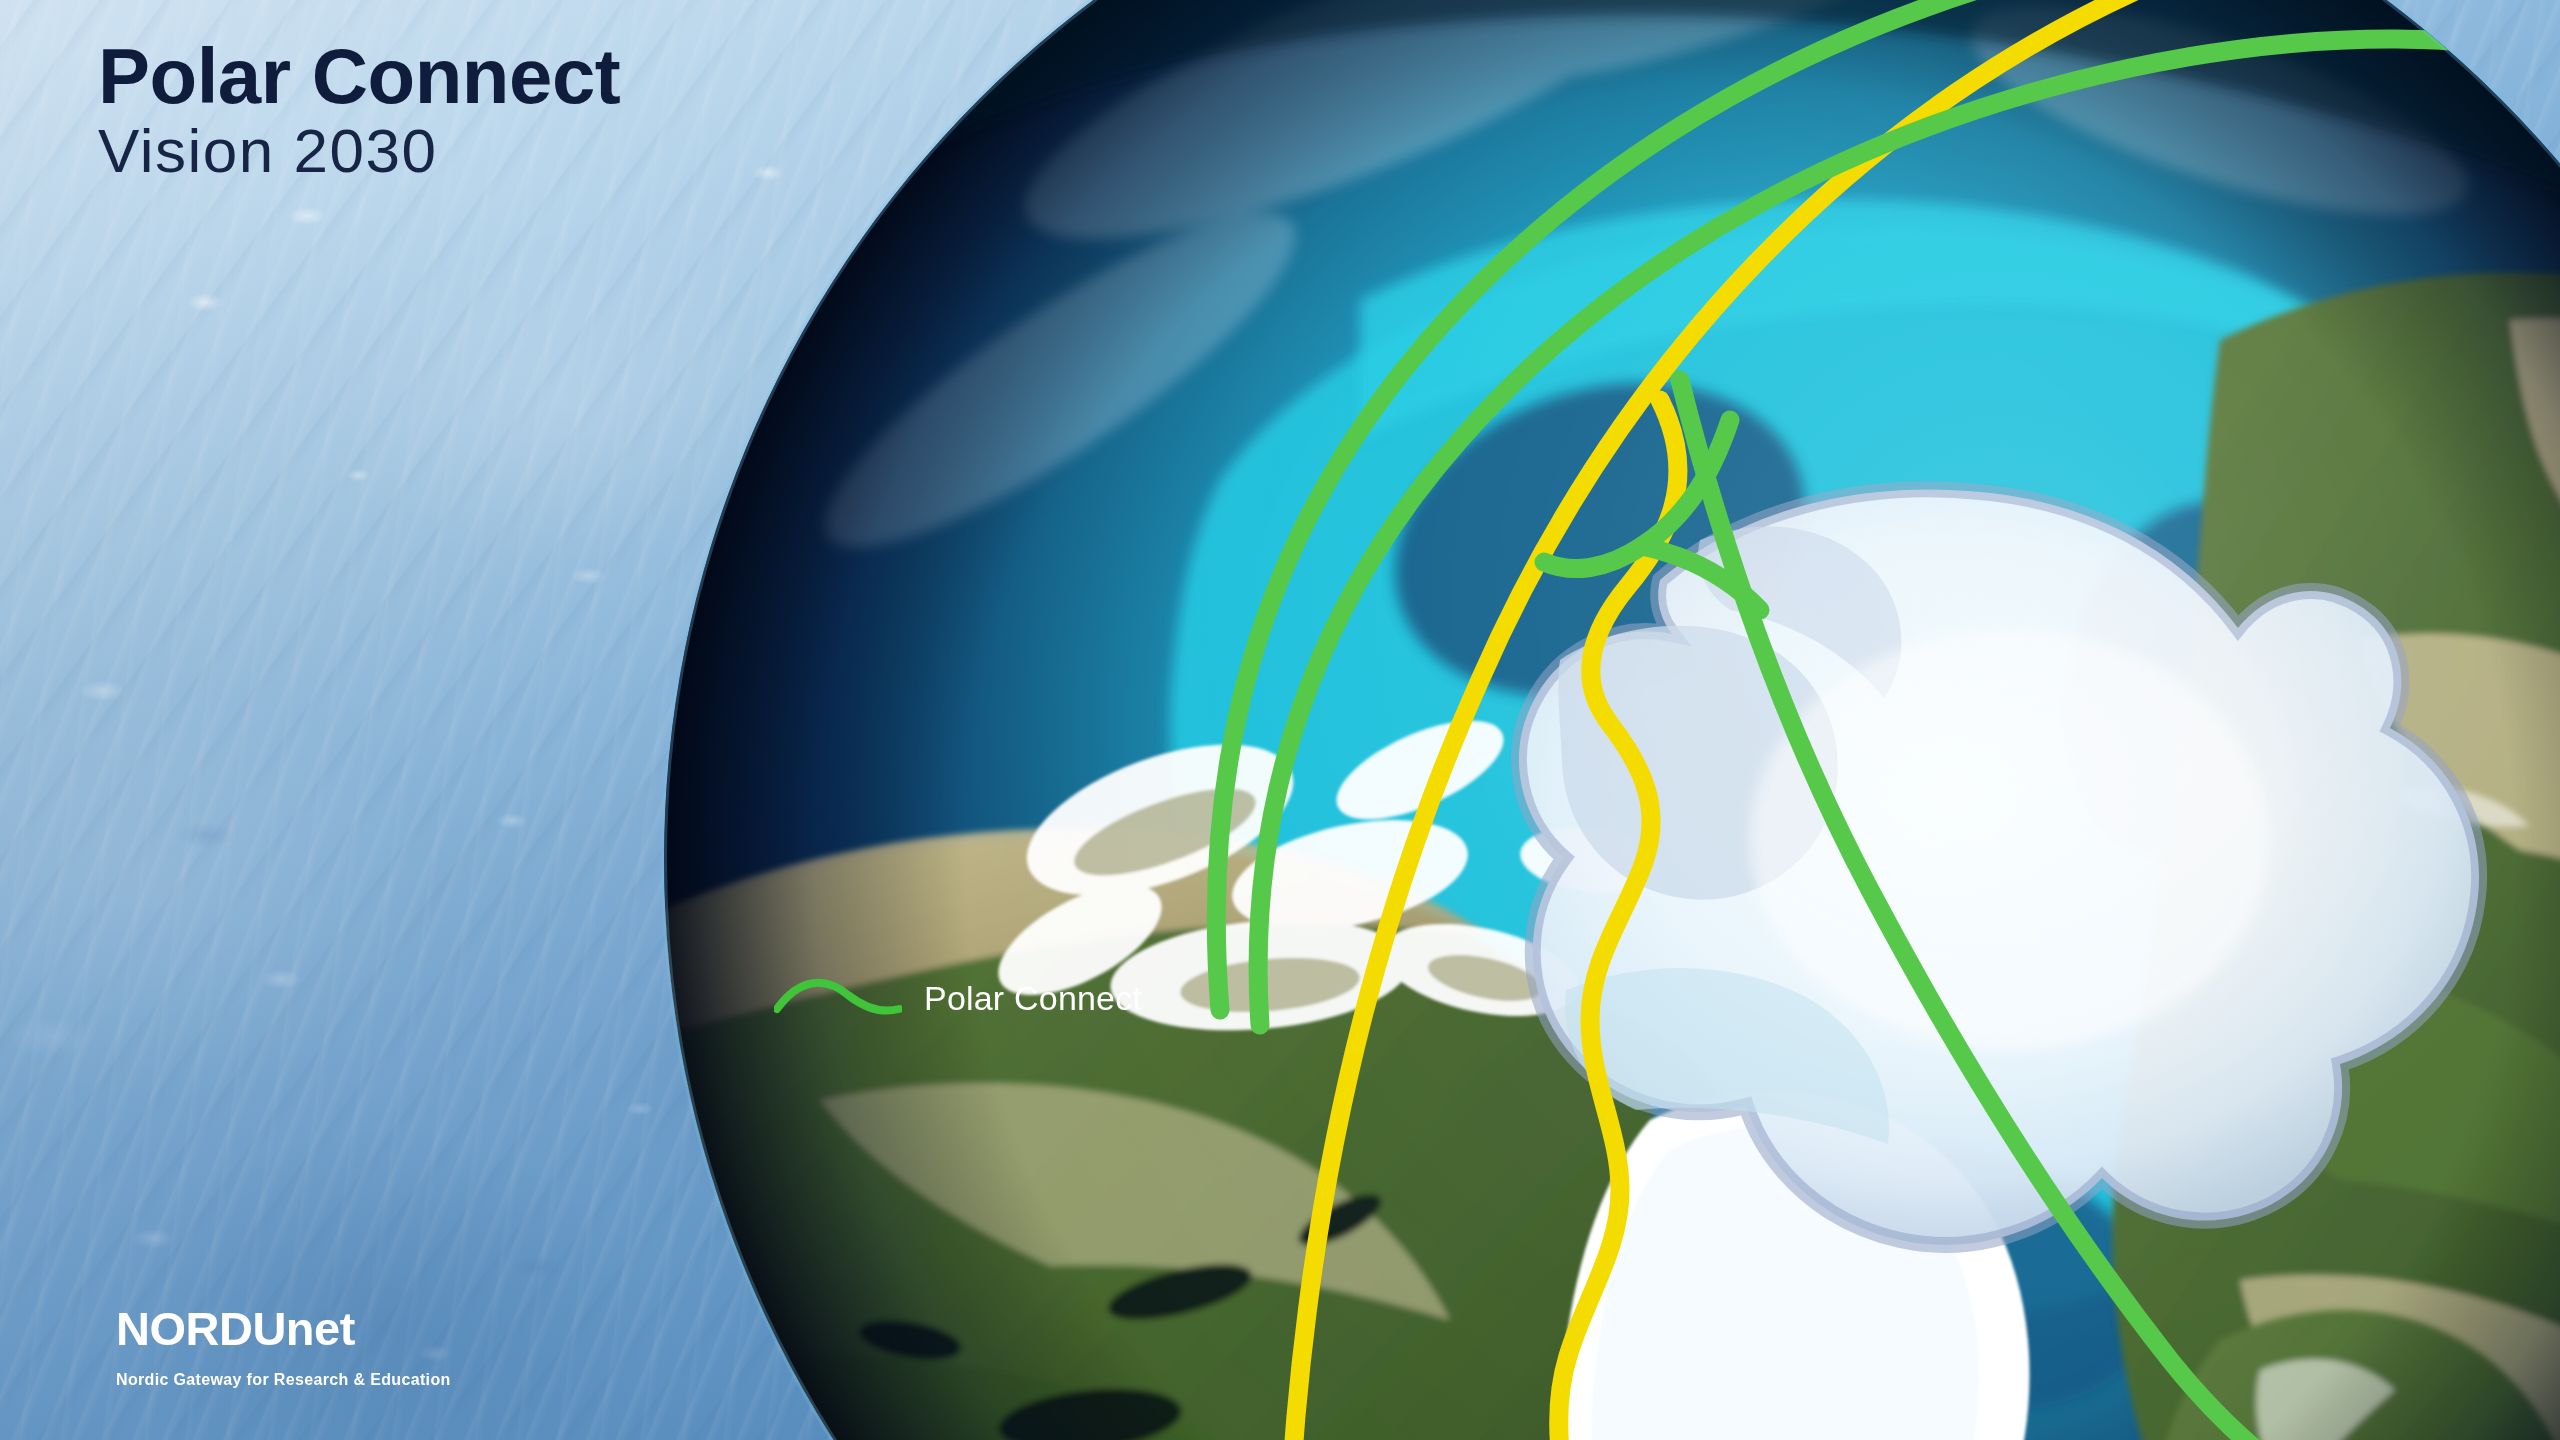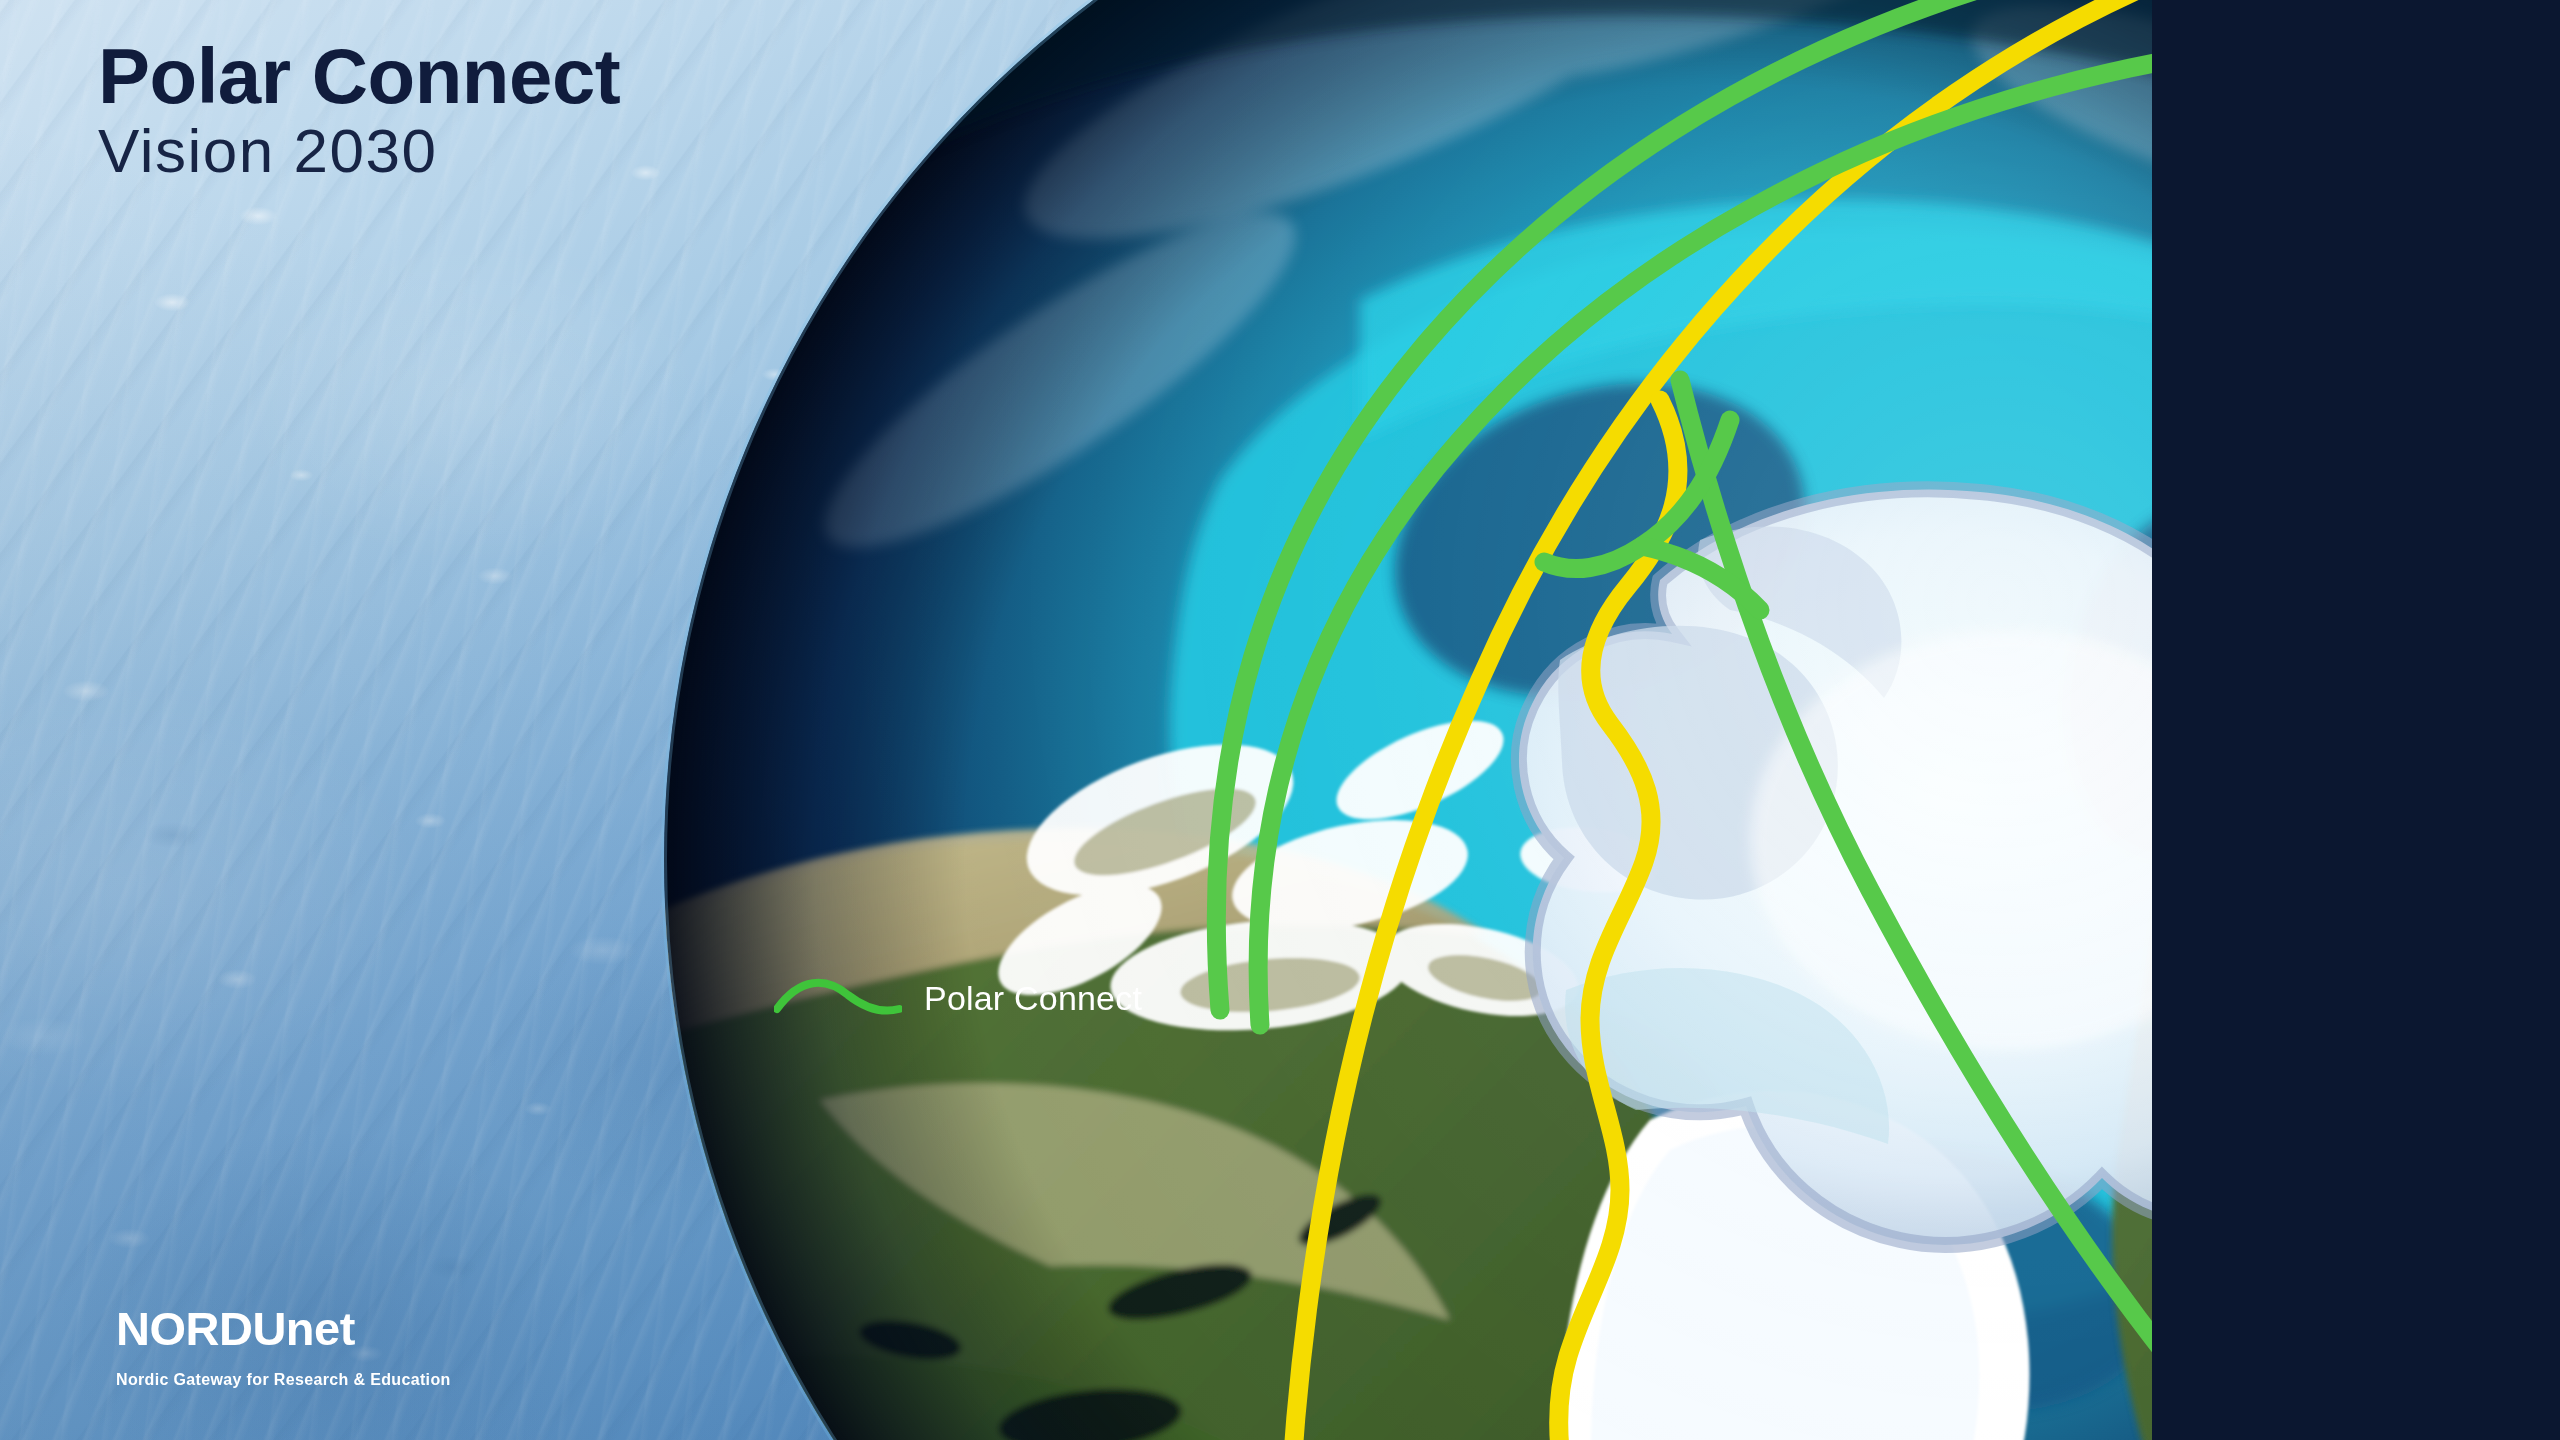--- a/index.html
+++ b/index.html
@@ -6,21 +6,21 @@
   * { margin:0; padding:0; box-sizing:border-box; }
   html, body {
     width:2560px; height:1440px;
     overflow:hidden;
     background:#0b1730;
     font-family:"Liberation Sans", sans-serif;
   }
 
   #stage {
     position:relative;
-    width:2152px; height:1440px;
+    width:2560px; height:1440px;
     overflow:hidden;
   }
 
   
   .ice-base {
     position:absolute; inset:0;
     background:
       linear-gradient(158deg,
         #cfe2f1 0%,
         #bdd8ec 13%,

